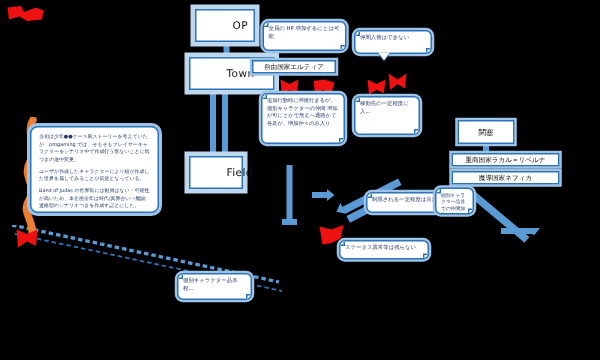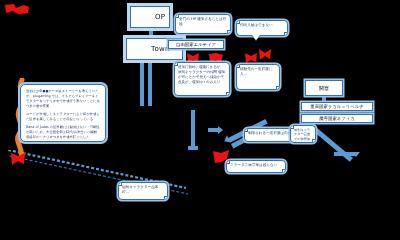--- a/index.html
+++ b/index.html
@@ -197,20 +197,23 @@
   </div>
 
   <div class="fcbox" style="left:130px; top:6px; width:40px; height:22px;">
     <span>OP</span>
   </div>
 
   <div class="fcbox" style="left:126px; top:38px; width:57px; height:22px;">
     <span>Town</span>
   </div>
 
+  <div class="fcbox" style="left:126px; top:104px; width:36px; height:22px;">
+    <span>Field</span>
+  </div>
 
 
   <div class="barbox thick" style="left:168px; top:40px; width:56px; height:9px;">
     <span>自由国家エルティア</span>
   </div>
 
   <div class="barbox thick" style="left:305px; top:80px; width:38px; height:16px; font-size:5px;">
     <span>関塞</span>
   </div>
 

